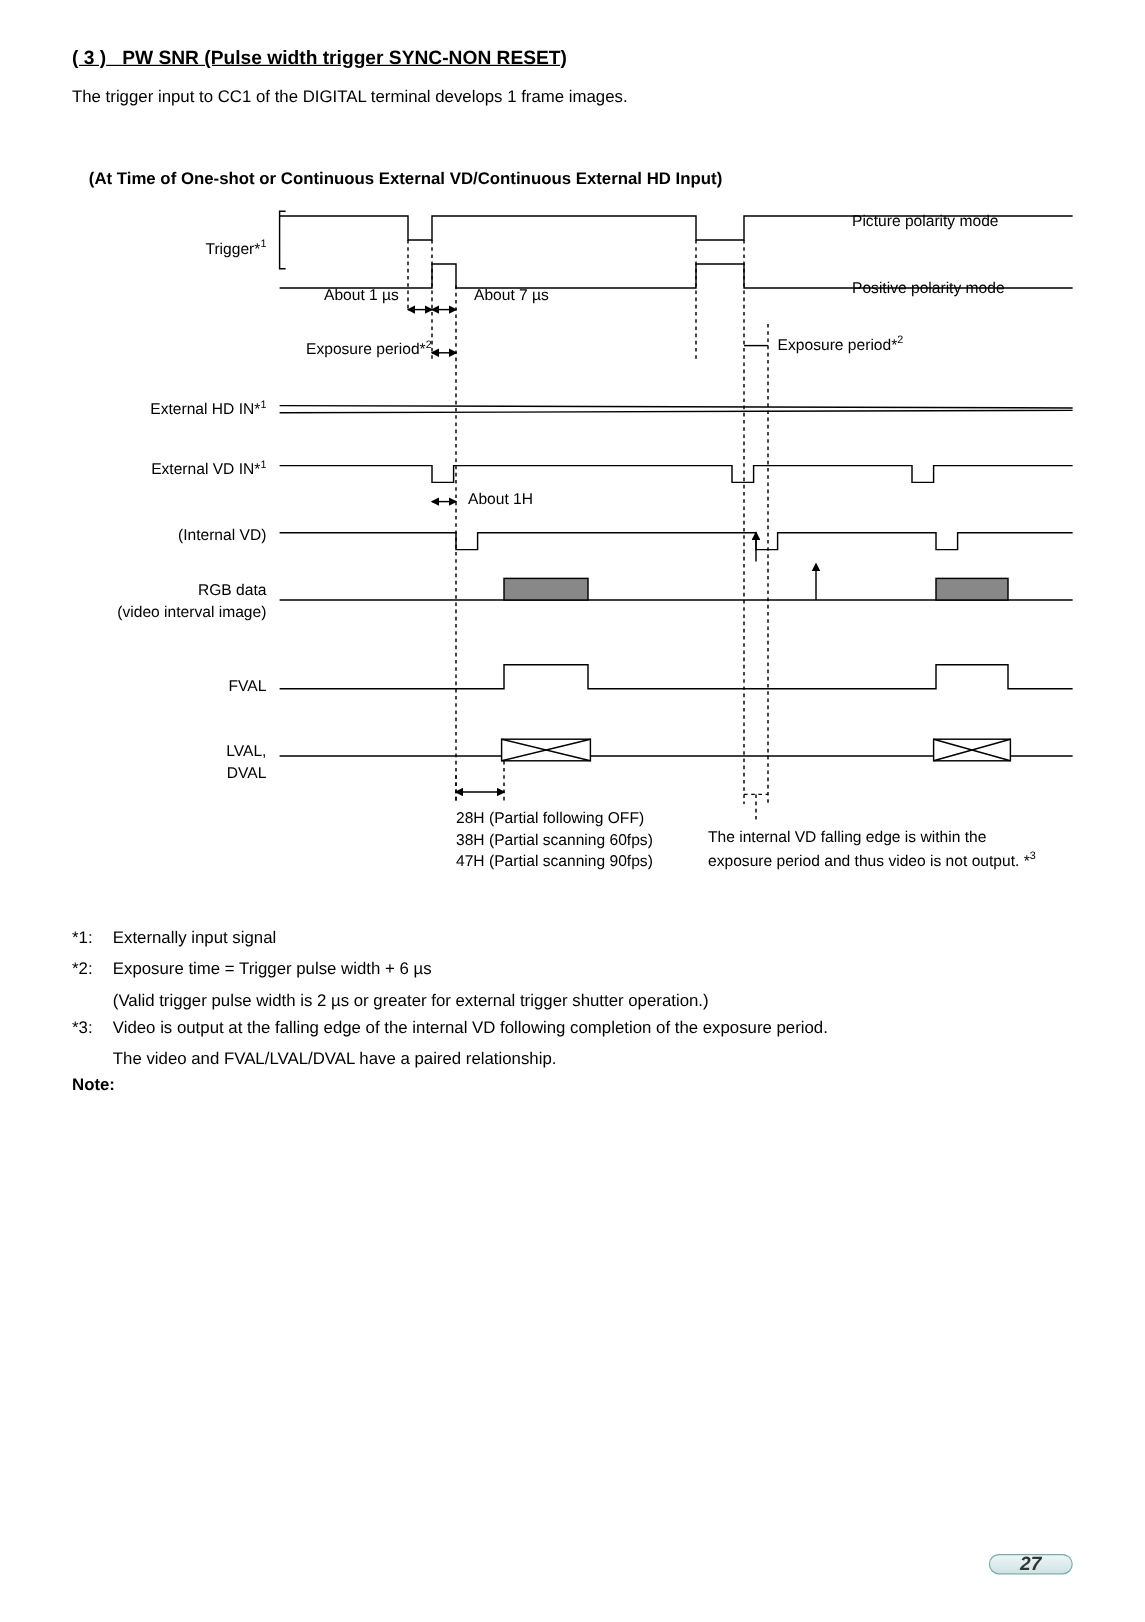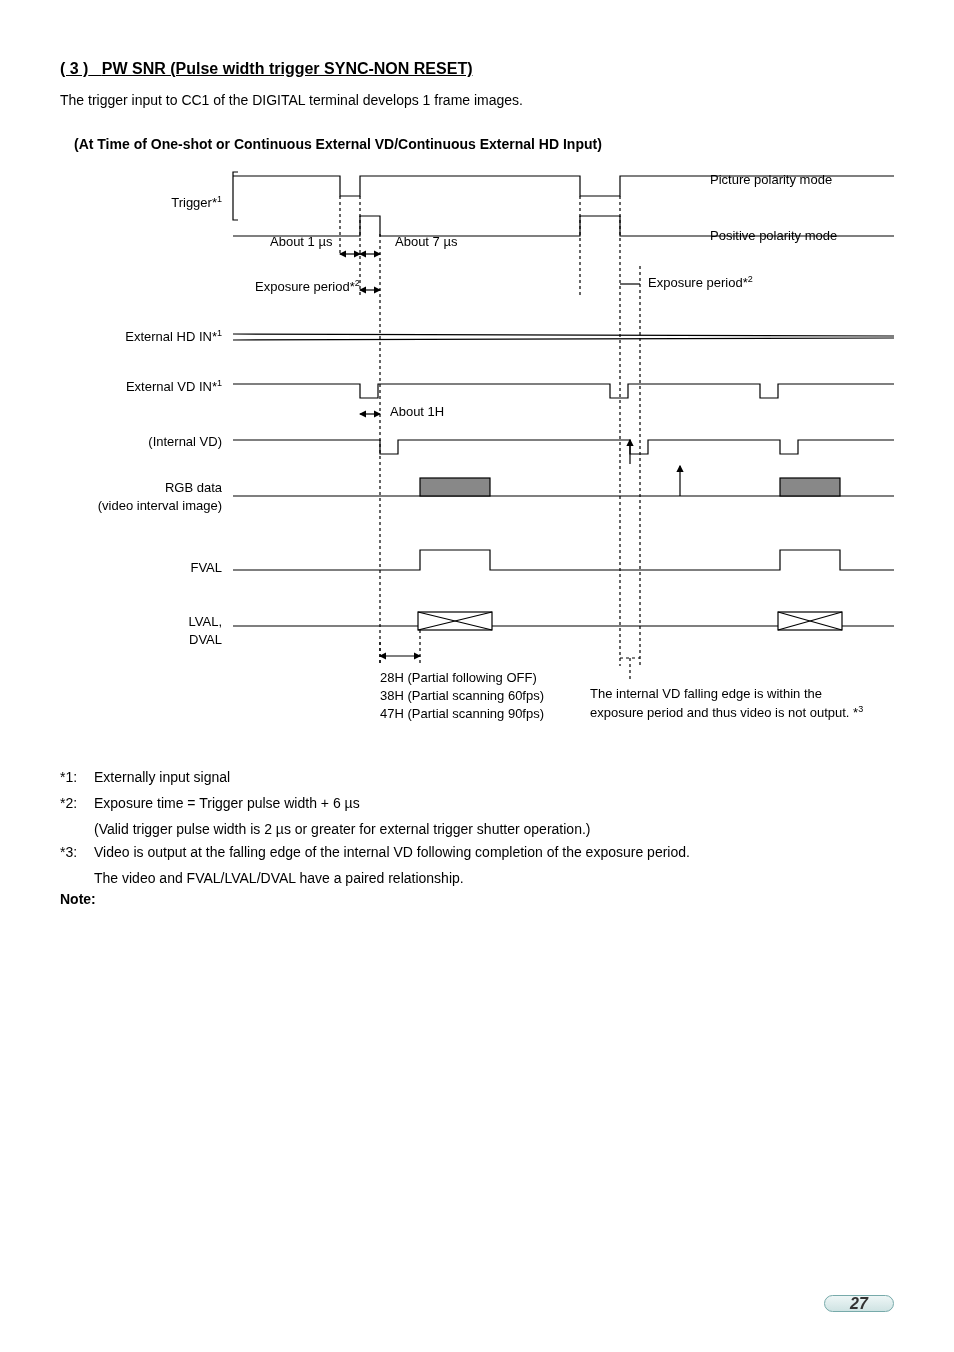--- a/index.html
+++ b/index.html
@@ -7,31 +7,31 @@
     margin: 0;
     padding: 0;
     font-family: Arial, Helvetica, sans-serif;
     background: #fff;
     color: #000;
     width: 954px;
     height: 1352px;
     position: relative;
   }
   .page {
-    padding: 60px 60px 40px 60px;
+    padding: 40px 60px 40px 60px;
   }
   .section-title {
     font-size: 16px;
     font-weight: bold;
     text-decoration: underline;
     margin-bottom: 14px;
   }
   .intro {
     font-size: 14px;
-    margin-bottom: 28px;
+    margin-bottom: 52px;
   }
   .subsection-title {
     font-size: 14px;
     font-weight: bold;
     margin-bottom: 14px;
   }
   .subtitle {
     font-size: 14px;
     font-weight: bold;
     margin-left: 14px;

